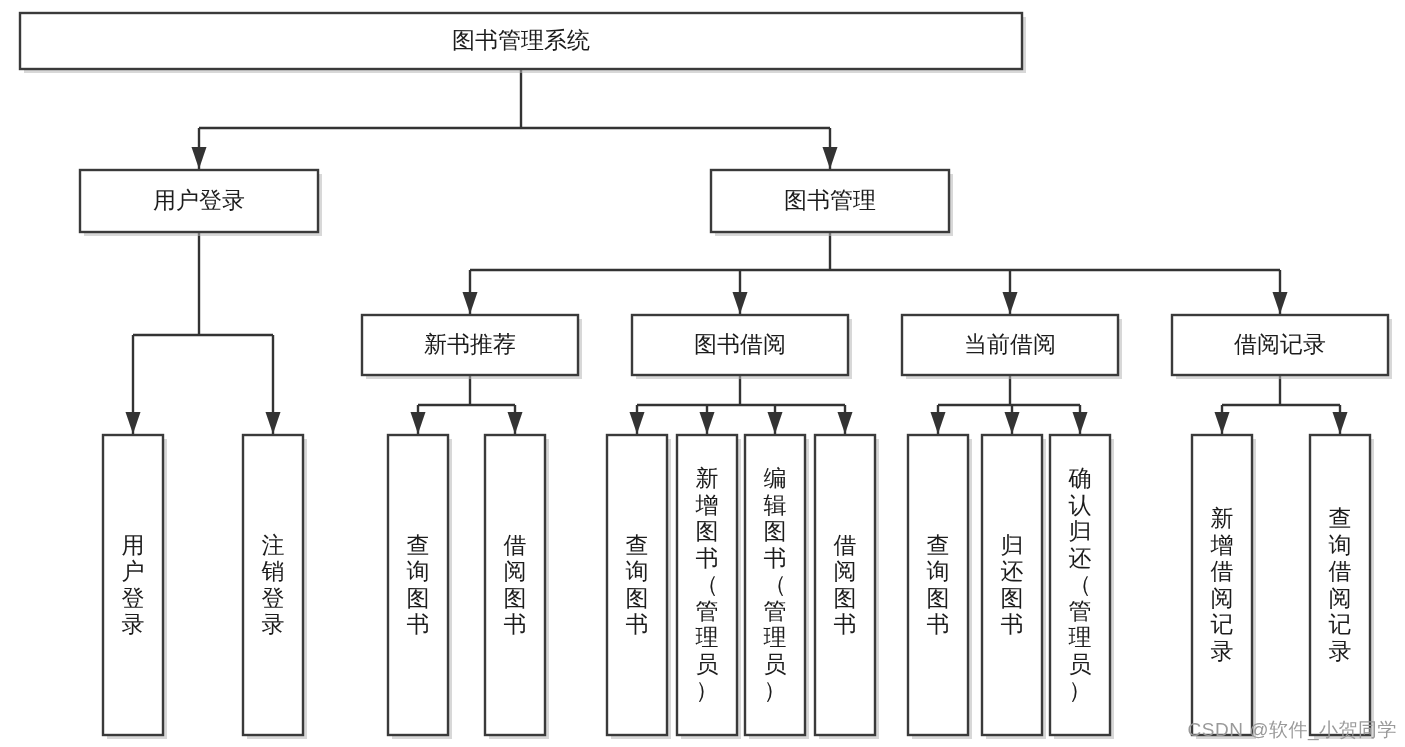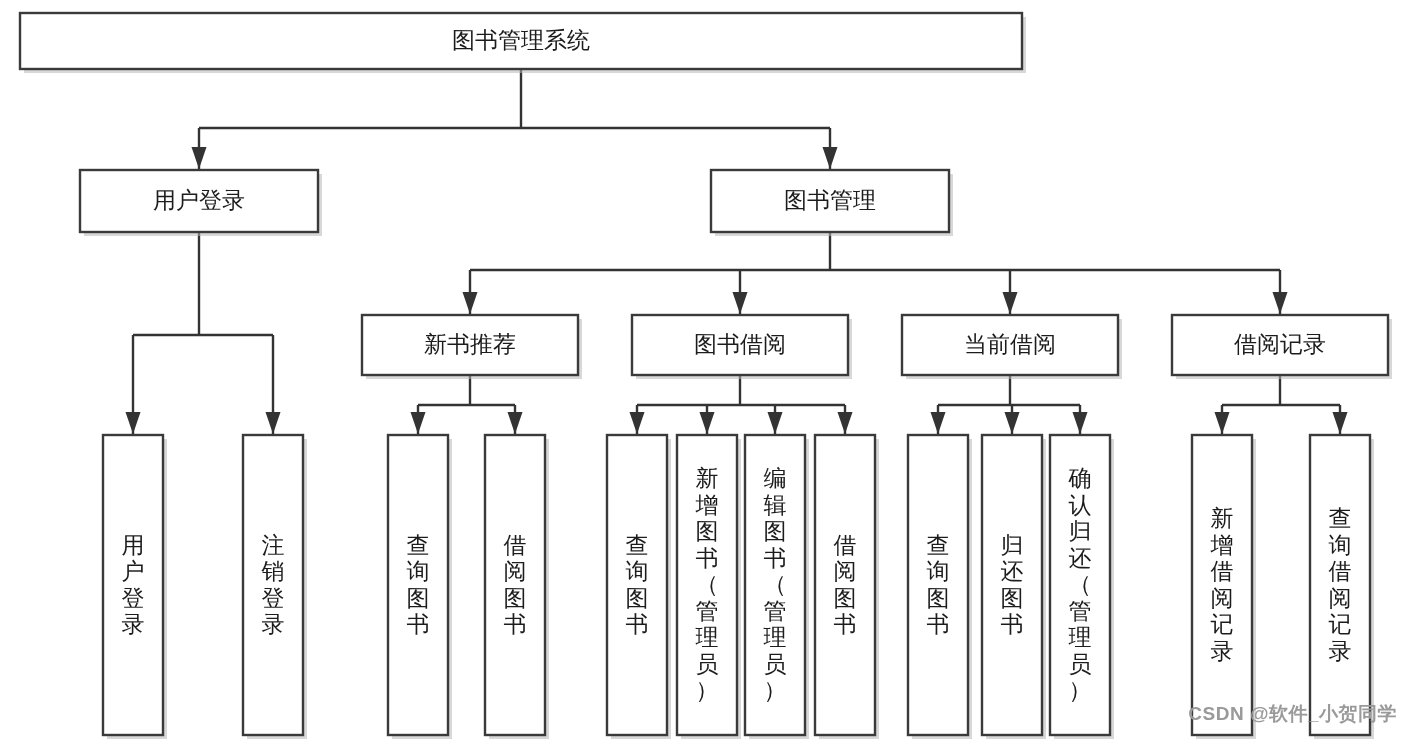--- a/index.html
+++ b/index.html
@@ -54,28 +54,27 @@
   }
   .node-label-vert {
     fill: #1c1c1c;
     font-family: "Liberation Sans", "DejaVu Sans", sans-serif;
     font-size: 23px;
     text-anchor: middle;
   }
   .watermark {
     position: absolute;
     right: 8px;
-    bottom: 20px;
+    bottom: 4px;
     font-family: "Liberation Sans", "DejaVu Sans", sans-serif;
     font-size: 19px;
     color: #9a9a9a;
     letter-spacing: 0.5px;
     white-space: nowrap;
     user-select: none;
-    font-weight: bold;
   }
 </style>
 </head>
 <body>
 
 <div id="diagram-root">
 
   <svg id="tree-svg" viewBox="0 0 1405 747" xmlns="http://www.w3.org/2000/svg">
     <g id="connector-layer">
         <line x1="521" y1="69" x2="521" y2="128" class="connector"></line>

